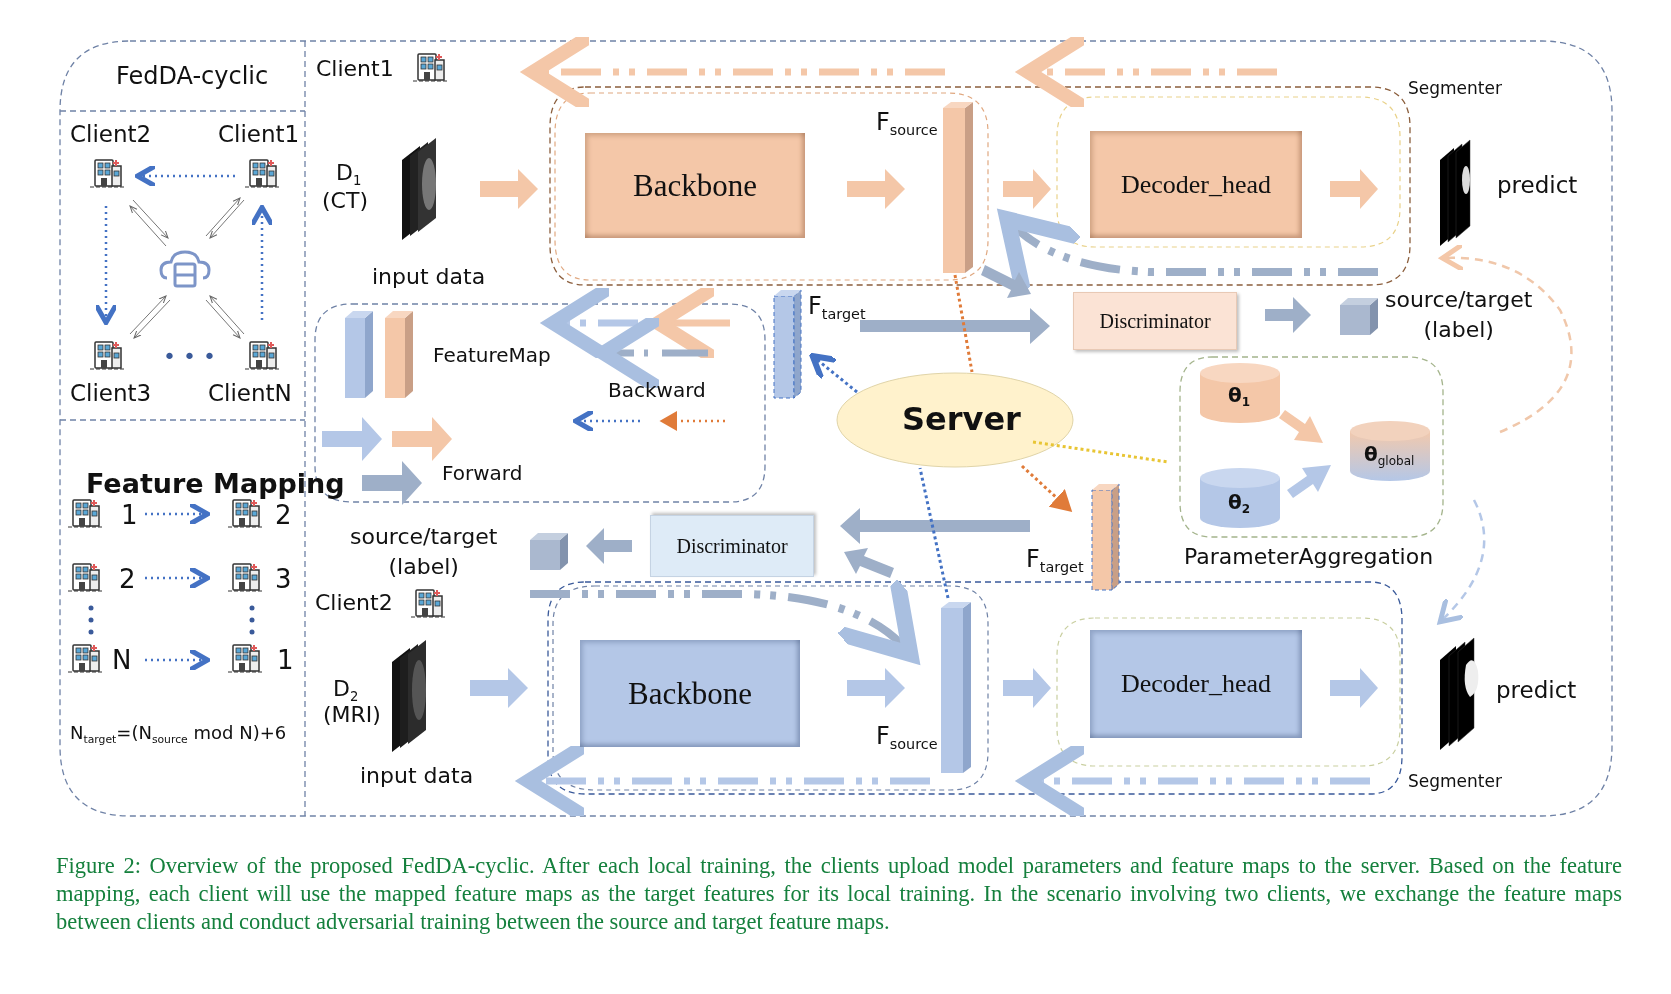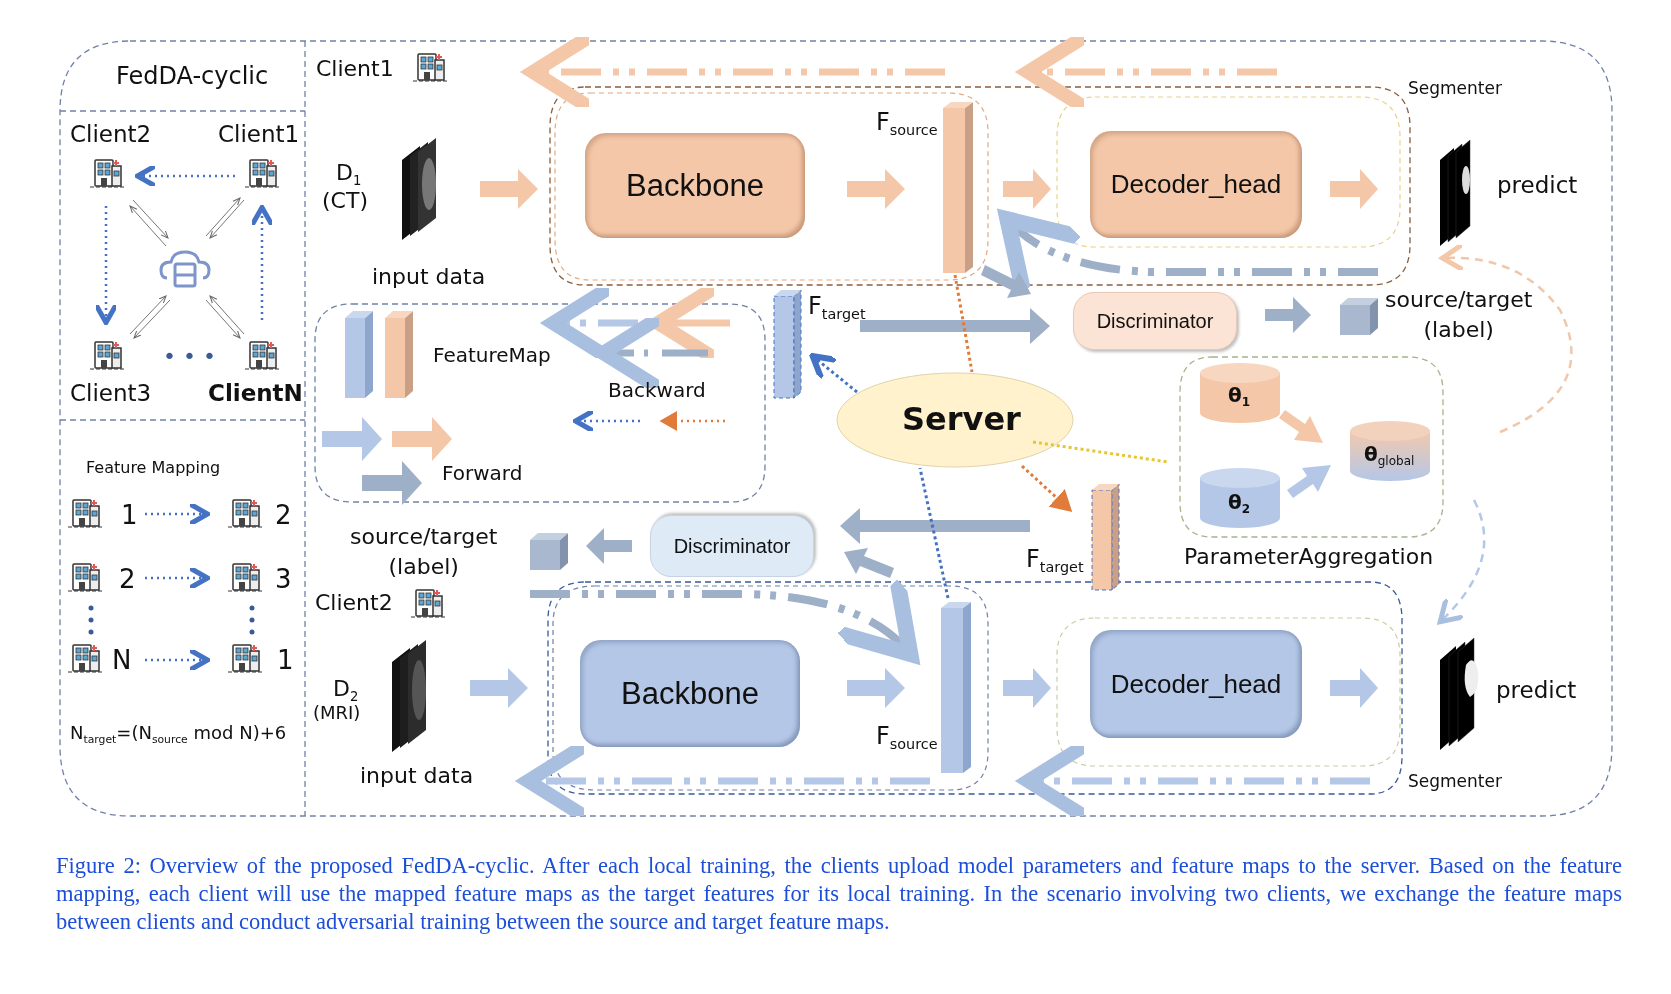--- a/index.html
+++ b/index.html
@@ -1,24 +1,24 @@
 <!DOCTYPE html>
 <html><head>
 <meta charset="utf-8">
 <style>
   html, body { margin:0; padding:0; background:#ffffff; }
   body { width:1671px; height:994px; position:relative; overflow:hidden; font-family:"DejaVu Sans", sans-serif; }
   #diagram { position:absolute; left:0; top:0; width:1470px; height:840px; }
   .lbl { position:absolute; color:#111; white-space:nowrap; font-family:"DejaVu Sans", sans-serif; }
-  .box { position:absolute; display:flex; align-items:center; justify-content:center; color:#111; font-family:Liberation Sans, sans-serif;border-radius:21px; }
+  .box { position:absolute; display:flex; align-items:center; justify-content:center; color:#111; font-family:Liberation Serif, serif; }
   .orange-box { background:#f4c7a8; box-shadow: inset -3px -3px 4px rgba(120,70,40,0.35), inset 3px 3px 4px rgba(120,70,40,0.25); }
   .blue-box { background:#b4c7e7; box-shadow: inset -3px -3px 4px rgba(50,70,110,0.35), inset 3px 3px 4px rgba(50,70,110,0.25); }
   .disc-orange { background:#fbe3d5; border:1px solid #e8c9b5; box-shadow: 2px 2px 3px rgba(0,0,0,0.25); }
   .disc-blue { background:#deebf7; border:1px solid #c5d3e3; box-shadow: 2px -2px 3px rgba(0,0,0,0.25); }
-  #caption { position:absolute; left:56px; top:852px; width:1566px; font-family:"Liberation Serif", "DejaVu Serif", serif; font-size:22.5px; line-height:28px; color:#1d4ed8; text-align:justify; }
+  #caption { position:absolute; left:56px; top:852px; width:1566px; font-family:"Liberation Serif", "DejaVu Serif", serif; font-size:22.5px; line-height:28px; color:#15803d; text-align:justify; }
   sub { font-size:0.6em; vertical-align:-0.35em; }
 </style>
 </head>
 <body>
 
 <div id="diagram">
   <svg width="1671" height="840" viewBox="0 0 1671 840" xmlns="http://www.w3.org/2000/svg" style="position:absolute;left:0;top:0;">
     <defs>
       <marker id="ah-blue" markerWidth="8" markerHeight="8" refX="6" refY="4" orient="auto">
           <path d="M0,0 L7,4 L0,8" fill="none" stroke="#4472c4" stroke-width="2"></path>
@@ -245,24 +245,24 @@
     <path d="M1287,490 l20,-14 l-5,-8 l29,-3 l-13,27 l-5,-8 l-20,14 z" fill="#b4c7e7"></path>
 
     <path d="M1500,432 Q1600,390 1560,310 Q1520,255 1445,258" fill="none" stroke="#f0c7aa" stroke-width="2.5" stroke-dasharray="8,6" marker-end="url(#ah-peach)"></path>
     <path d="M1474,500 Q1505,560 1442,620" fill="none" stroke="#b4c7e7" stroke-width="2.5" stroke-dasharray="8,6" marker-end="url(#ah-lightblue)"></path>
   </svg>
 
   <div class="lbl" style="left:116px;top:62px;font-size:24px;">FedDA-cyclic</div>
   <div class="lbl" style="left:70px;top:121px;font-size:23px;">Client2</div>
   <div class="lbl" style="left:218px;top:121px;font-size:23px;">Client1</div>
   <div class="lbl" style="left:70px;top:380px;font-size:23px;">Client3</div>
-  <div class="lbl" style="left:208px;top:380px;font-size:23px;font-weight:bold;">ClientN</div>
+  <div class="lbl" style="left:208px;top:380px;font-size:23px;">ClientN</div>
   <div class="lbl" style="left:163px;top:344px;font-size:22px;color:#3a5a9a;">• • •</div>
 
-  <div class="lbl" style="left:86px;top:458px;font-size:16px;">Feature Mapping</div>
+  <div class="lbl" style="left:86px;top:468px;font-size:27px;font-weight:bold;">Feature Mapping</div>
   <div class="lbl" style="left:121px;top:500px;font-size:26px;">1</div>
   <div class="lbl" style="left:275px;top:500px;font-size:26px;">2</div>
   <div class="lbl" style="left:119px;top:564px;font-size:26px;">2</div>
   <div class="lbl" style="left:275px;top:564px;font-size:26px;">3</div>
   <div class="lbl" style="left:112px;top:645px;font-size:26px;">N</div>
   <div class="lbl" style="left:277px;top:645px;font-size:26px;">1</div>
   <div class="lbl" style="left:70px;top:722px;font-size:18px;">
     <span>N</span><sub>target</sub><span>=(N</span><sub>source</sub><span> mod N)+6</span>
   </div>
 
@@ -309,21 +309,21 @@
     <div>source/target</div>
     <div>(label)</div>
   </div>
   <div class="lbl" style="left:1026px;top:545px;font-size:24px;">
     <span>F</span><sub>target</sub>
   </div>
   <div class="lbl" style="left:315px;top:590px;font-size:22px;">Client2</div>
   <div class="lbl" style="left:333px;top:676px;font-size:22px;">
     <span>D</span><sub>2</sub>
   </div>
-  <div class="lbl" style="left:313px;top:702px;font-size:18px;">(MRI)</div>
+  <div class="lbl" style="left:323px;top:702px;font-size:22px;">(MRI)</div>
   <div class="lbl" style="left:360px;top:763px;font-size:22px;">input data</div>
   <div class="box blue-box" style="left:580px;top:640px;width:220px;height:107px;font-size:31px;">Backbone</div>
   <div class="lbl" style="left:876px;top:722px;font-size:24px;">
     <span>F</span><sub>source</sub>
   </div>
   <div class="box blue-box" style="left:1090px;top:630px;width:212px;height:108px;font-size:26px;">Decoder_head</div>
   <div class="lbl" style="left:1496px;top:677px;font-size:23px;">predict</div>
   <div class="lbl" style="left:1408px;top:771px;font-size:17px;">Segmenter</div>
 </div>
 

